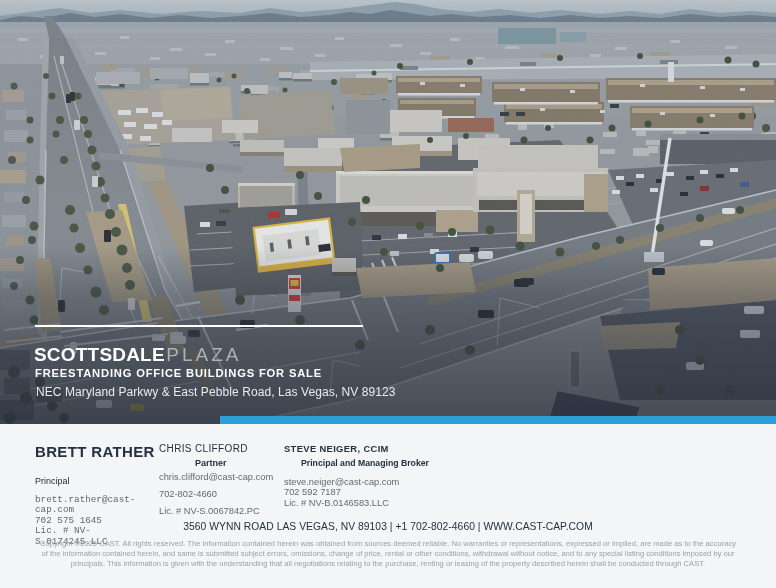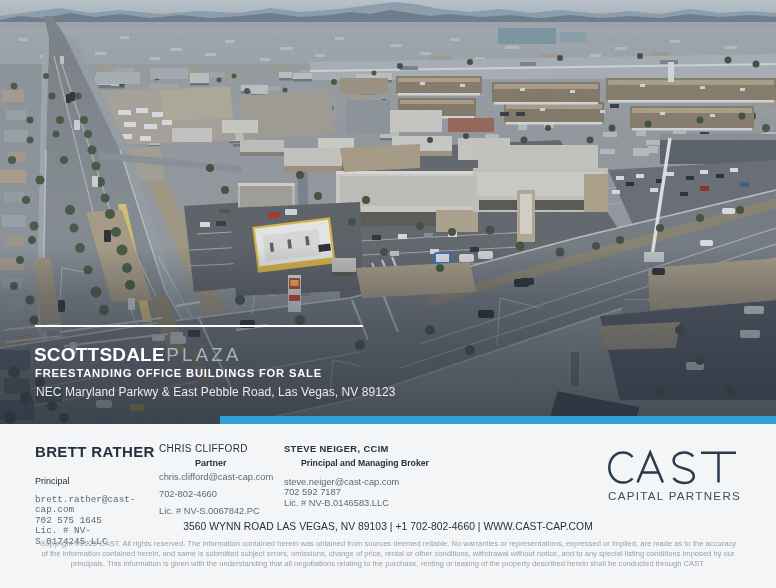--- a/index.html
+++ b/index.html
@@ -730,29 +730,18 @@
   <div style="font-size:9px;font-weight:bold;margin-top:3.5px;padding-left:36px;">Partner</div>
   <div style="font-size:9.3px;color:#5f6a74;margin-top:1px;line-height:17px;">chris.clifford@cast-cap.com<br>702-802-4660<br>Lic. # NV-S.0067842.PC</div>
 </div>
 
 <div class="abs" style="left:284px;top:443px;width:150px;color:#25313f;">
   <div style="font-size:9.4px;font-weight:bold;letter-spacing:0.35px;">STEVE NEIGER, CCIM</div>
   <div style="font-size:8.7px;font-weight:bold;margin-top:3.8px;padding-left:17px;">Principal and Managing Broker</div>
   <div style="font-size:9.3px;color:#5f6a74;margin-top:9px;line-height:10.4px;">steve.neiger@cast-cap.com<br>702 592 7187<br>Lic. # NV-B.0146583.LLC</div>
 </div>
 
-<div class="abs" style="left:605px;top:448px;">
-<svg width="145" height="56" viewBox="0 0 145 56">
-  <g stroke="#2c3a4e" stroke-width="2.5" fill="none" stroke-linecap="butt">
-    <path d="M27.5,9 A13.2,15 0 0 0 17.5,4.5 A13.2,15 0 0 0 4.3,19.5 A13.2,15 0 0 0 17.5,34.5 A13.2,15 0 0 0 27.5,30.5"></path>
-    <path d="M32.5,34.5 L45.2,4.5 L57.9,34.5 M36.8,24.5 L53.6,24.5"></path>
-    <path d="M88.2,8.5 C86,5.7 82.3,4.3 78.5,4.5 C72.5,4.8 68.3,8.5 68.6,13 C68.9,17.1 72.3,19 78.3,20.3 C84.3,21.6 88.6,23.9 88.8,27.9 C89,32.3 84.6,35.3 78.8,35 C74.6,34.8 70.6,32.9 68.5,30"></path>
-    <path d="M96,4.7 L131,4.7 M113.5,4.7 L113.5,34.5"></path>
-  </g>
-  <text x="3" y="51.5" font-family="Liberation Sans, sans-serif" font-size="11.6" letter-spacing="1.3" fill="#3d4b5c">CAPITAL PARTNERS</text>
-</svg>
+
+<div class="abs" style="left:0;top:521px;width:776px;text-align:center;font-size:10.3px;font-weight:normal;color:#25313f;letter-spacing:0.05px;">3560 WYNN ROAD LAS VEGAS, NV 89103 | +1 702-802-4660 | WWW.CAST-CAP.COM</div>
+
+<div class="abs" style="left:0;top:539px;width:776px;text-align:center;font-size:7.6px;color:#9aa1a8;line-height:10px;">Copyright ©2025 CAST. All rights reserved. The information contained herein was obtained from sources deemed reliable. No warranties or representations, expressed or implied, are made as to the accuracy<br>of the information contained herein, and same is submitted subject errors, omissions, change of price, rental or other conditions, withdrawal without notice, and to any special listing conditions imposed by our<br>principals. This information is given with the understanding that all negotiations relating to the purchase, renting or leasing of the property described herein shall be conducted through CAST.</div>
+
 </div>
 
-<div class="abs" style="left:0;top:521px;width:776px;text-align:center;font-size:10.3px;font-weight:normal;color:#25313f;letter-spacing:0.05px;">3560 WYNN ROAD LAS VEGAS, NV 89103 | +1 702-802-4660 | WWW.CAST-CAP.COM</div>
-
-<div class="abs" style="left:0;top:539px;width:776px;text-align:center;font-size:7.6px;color:#9aa1a8;line-height:10px;">Copyright ©2025 CAST. All rights reserved. The information contained herein was obtained from sources deemed reliable. No warranties or representations, expressed or implied, are made as to the accuracy<br>of the information contained herein, and same is submitted subject errors, omissions, change of price, rental or other conditions, withdrawal without notice, and to any special listing conditions imposed by our<br>principals. This information is given with the understanding that all negotiations relating to the purchase, renting or leasing of the property described herein shall be conducted through CAST.</div>
-
-</div>
-
 </body></html>

